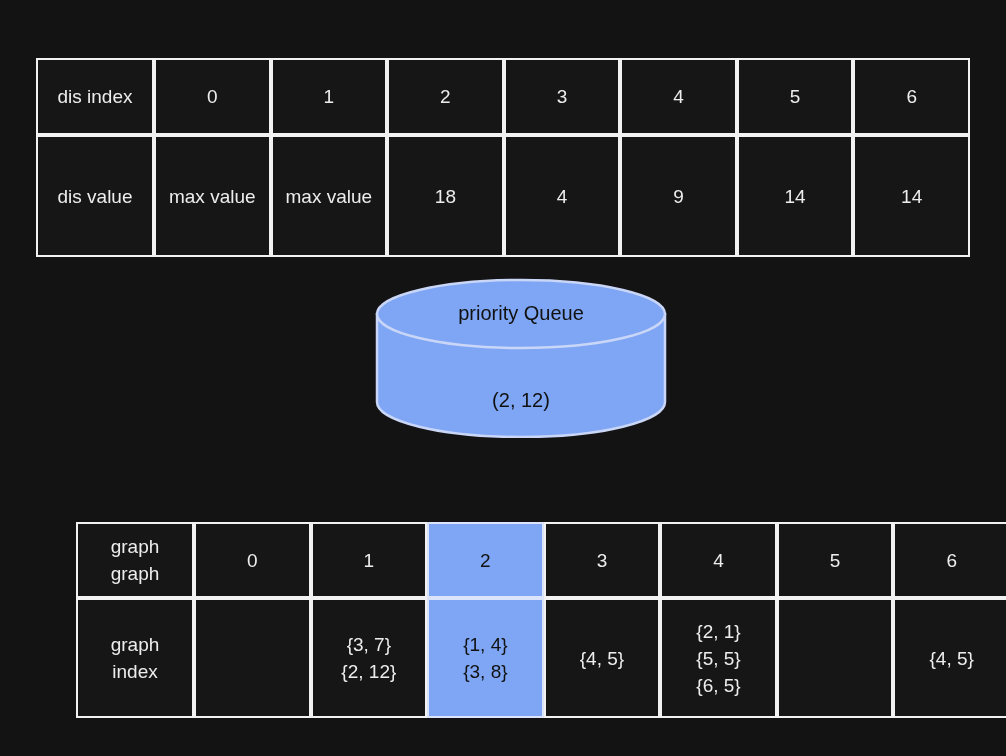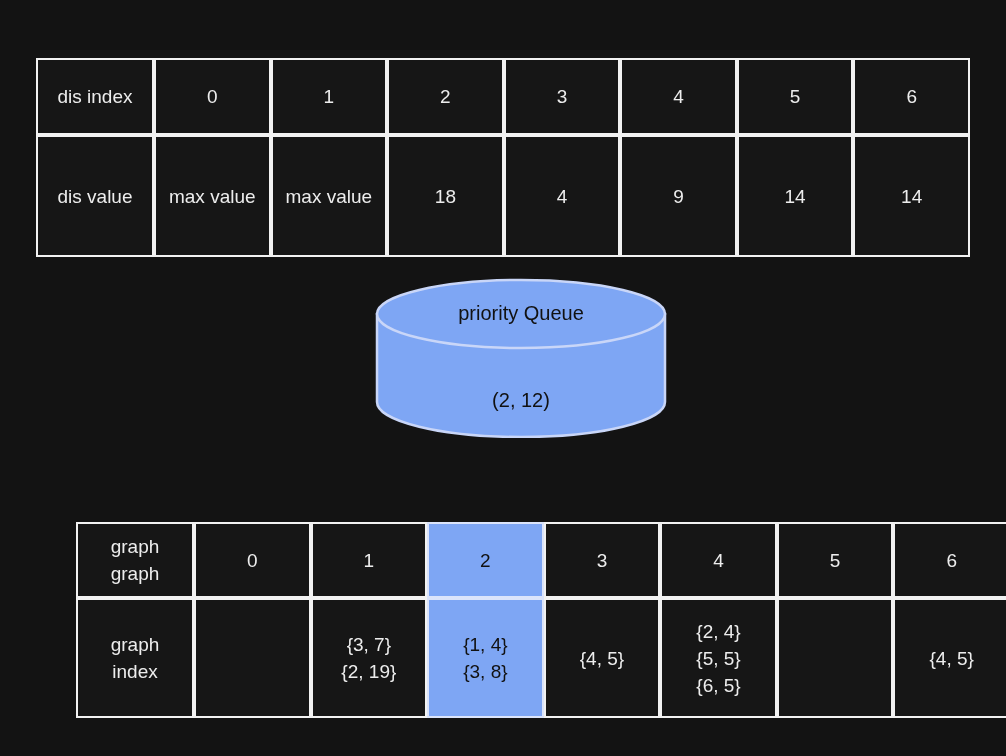--- a/index.html
+++ b/index.html
@@ -152,31 +152,31 @@
     <td>6</td>
   </tr>
   <tr>
     <td class="label">
       <span class="val-line">graph</span>
       <span class="val-line">index</span>
     </td>
     <td></td>
     <td>
       <span class="val-line">{3, 7}</span>
-      <span class="val-line">{2, 19}</span>
+      <span class="val-line">{2, 12}</span>
     </td>
     <td class="hl">
       <span class="val-line">{1, 4}</span>
       <span class="val-line">{3, 8}</span>
     </td>
     <td>
       <span class="val-line">{4, 5}</span>
     </td>
     <td>
-      <span class="val-line">{2, 4}</span>
+      <span class="val-line">{2, 1}</span>
       <span class="val-line">{5, 5}</span>
       <span class="val-line">{6, 5}</span>
     </td>
     <td></td>
     <td>
       <span class="val-line">{4, 5}</span>
     </td>
   </tr>
 </tbody>
   </table>

